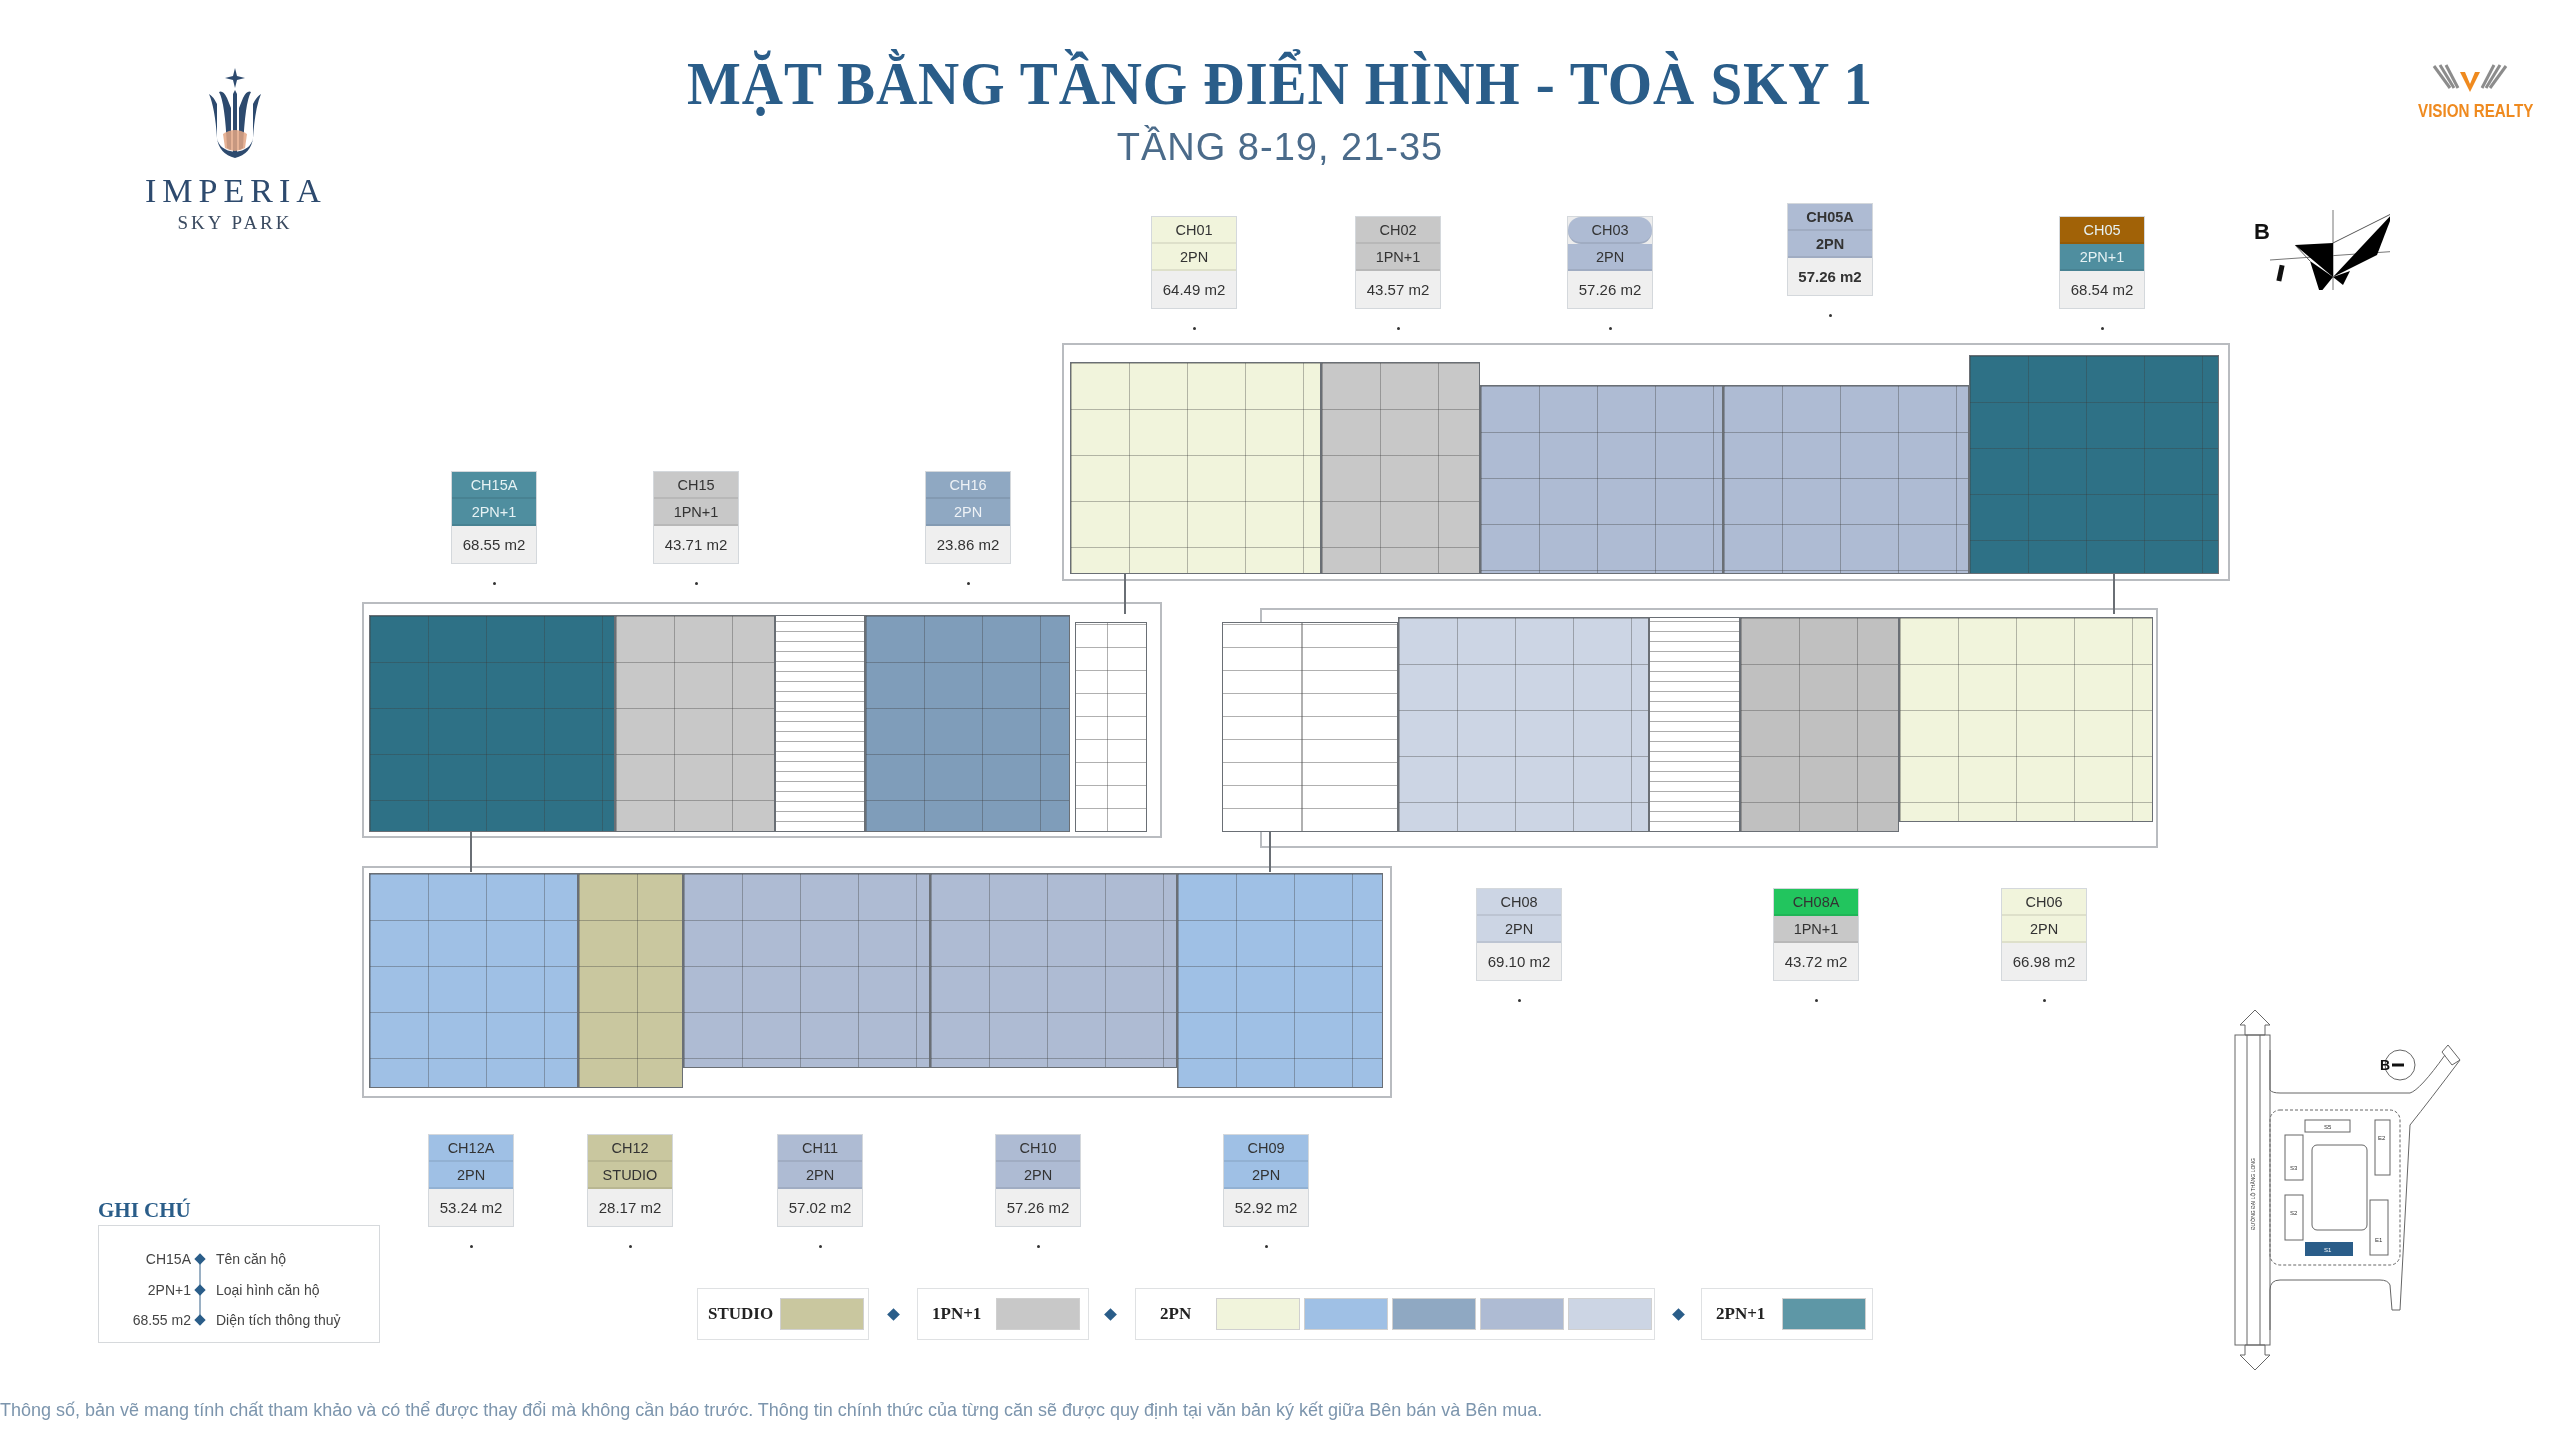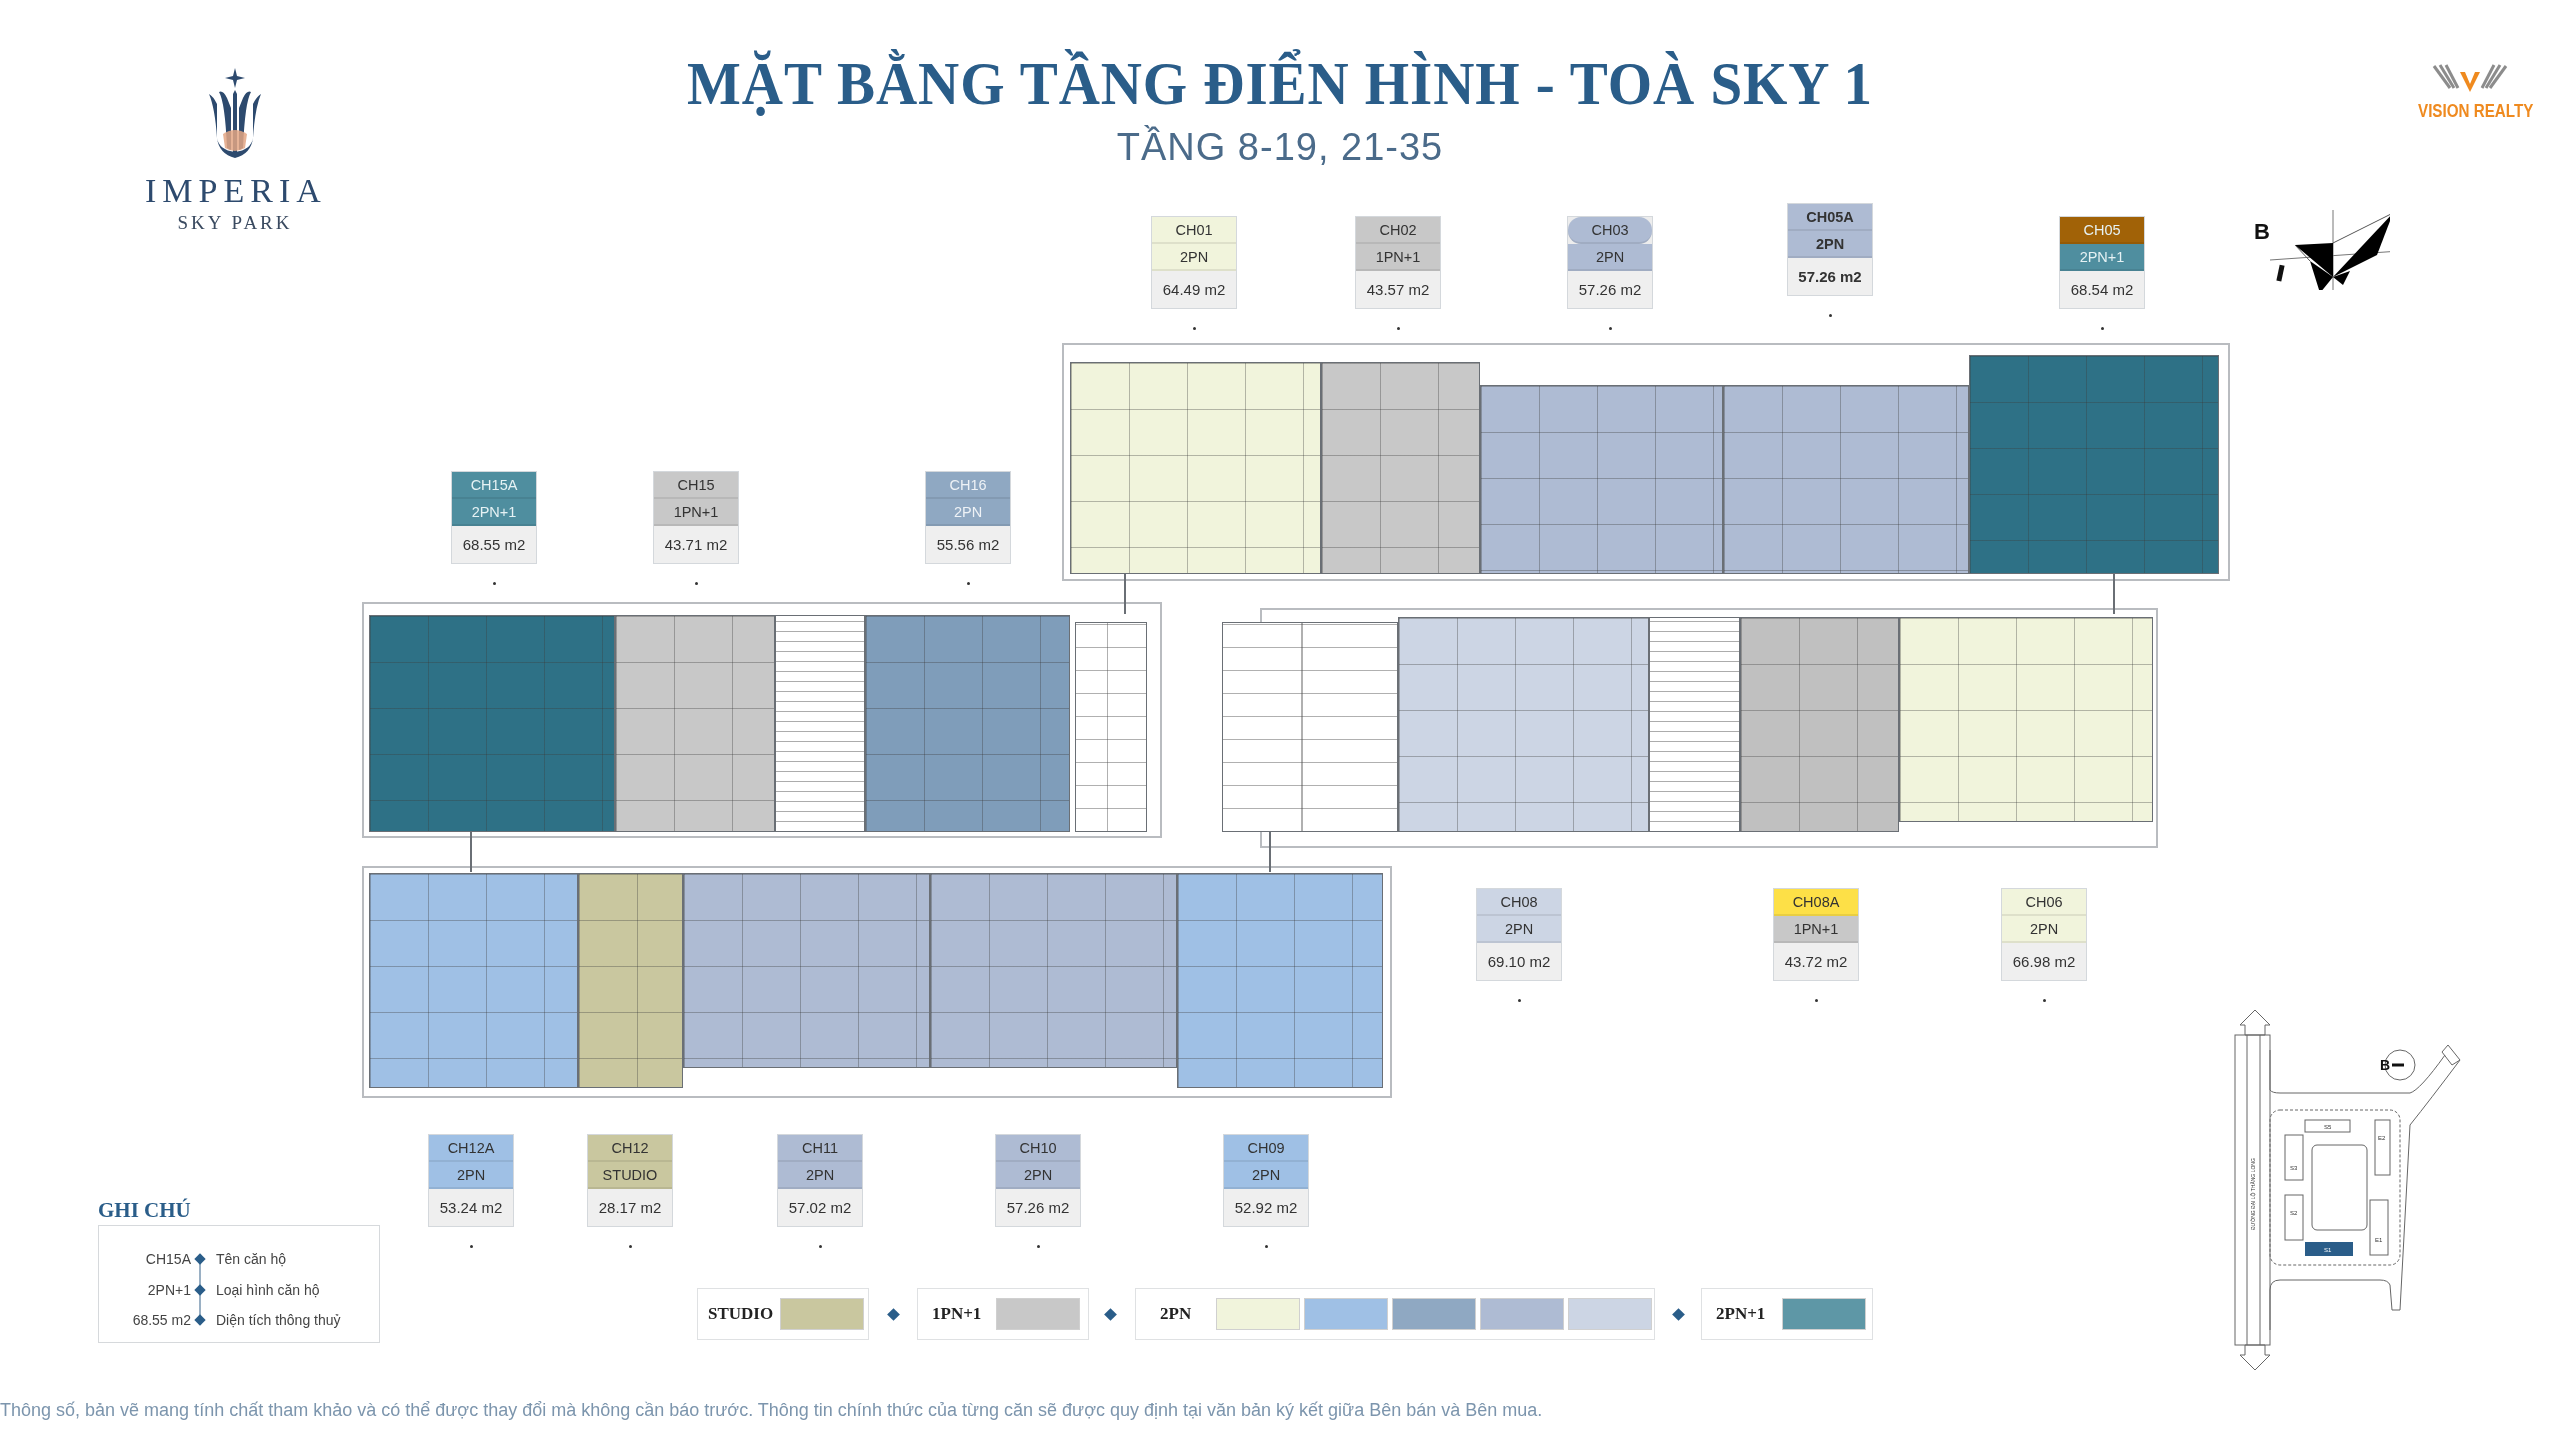--- a/index.html
+++ b/index.html
@@ -189,32 +189,32 @@
     </div>
   <div class="card" style="left:653px;top:471px;">
     <div class="r1" style="background: rgb(200, 200, 200); color: rgb(51, 51, 51);">CH15</div>
     <div class="r2" style="background: rgb(200, 200, 200); color: rgb(51, 51, 51);">1PN+1</div>
     <div class="r3">43.71 m2</div>
   <div class="dot" style="top: 110px;"></div>
     </div>
   <div class="card" style="left:925px;top:471px;">
     <div class="r1" style="background: rgb(143, 168, 194); color: rgb(238, 242, 246);">CH16</div>
     <div class="r2" style="background: rgb(143, 168, 194); color: rgb(238, 242, 246);">2PN</div>
-    <div class="r3">55.56 m2</div>
+    <div class="r3">23.86 m2</div>
   <div class="dot" style="top: 110px;"></div>
     </div>
 
   <div class="card" style="left:1476px;top:888px;">
     <div class="r1" style="background: rgb(204, 213, 228); color: rgb(51, 51, 51);">CH08</div>
     <div class="r2" style="background: rgb(204, 213, 228); color: rgb(51, 51, 51);">2PN</div>
     <div class="r3">69.10 m2</div>
   <div class="dot" style="top: 110px;"></div>
     </div>
   <div class="card" style="left:1773px;top:888px;">
-    <div class="r1" style="background: #fde047; color: rgb(51, 51, 51);">CH08A</div>
+    <div class="r1" style="background: #22c55e; color: rgb(51, 51, 51);">CH08A</div>
     <div class="r2" style="background: rgb(200, 200, 200); color: rgb(51, 51, 51);">1PN+1</div>
     <div class="r3">43.72 m2</div>
   <div class="dot" style="top: 110px;"></div>
     </div>
   <div class="card" style="left:2001px;top:888px;">
     <div class="r1" style="background: rgb(241, 244, 220); color: rgb(51, 51, 51);">CH06</div>
     <div class="r2" style="background: rgb(241, 244, 220); color: rgb(51, 51, 51);">2PN</div>
     <div class="r3">66.98 m2</div>
   <div class="dot" style="top: 110px;"></div>
     </div>

